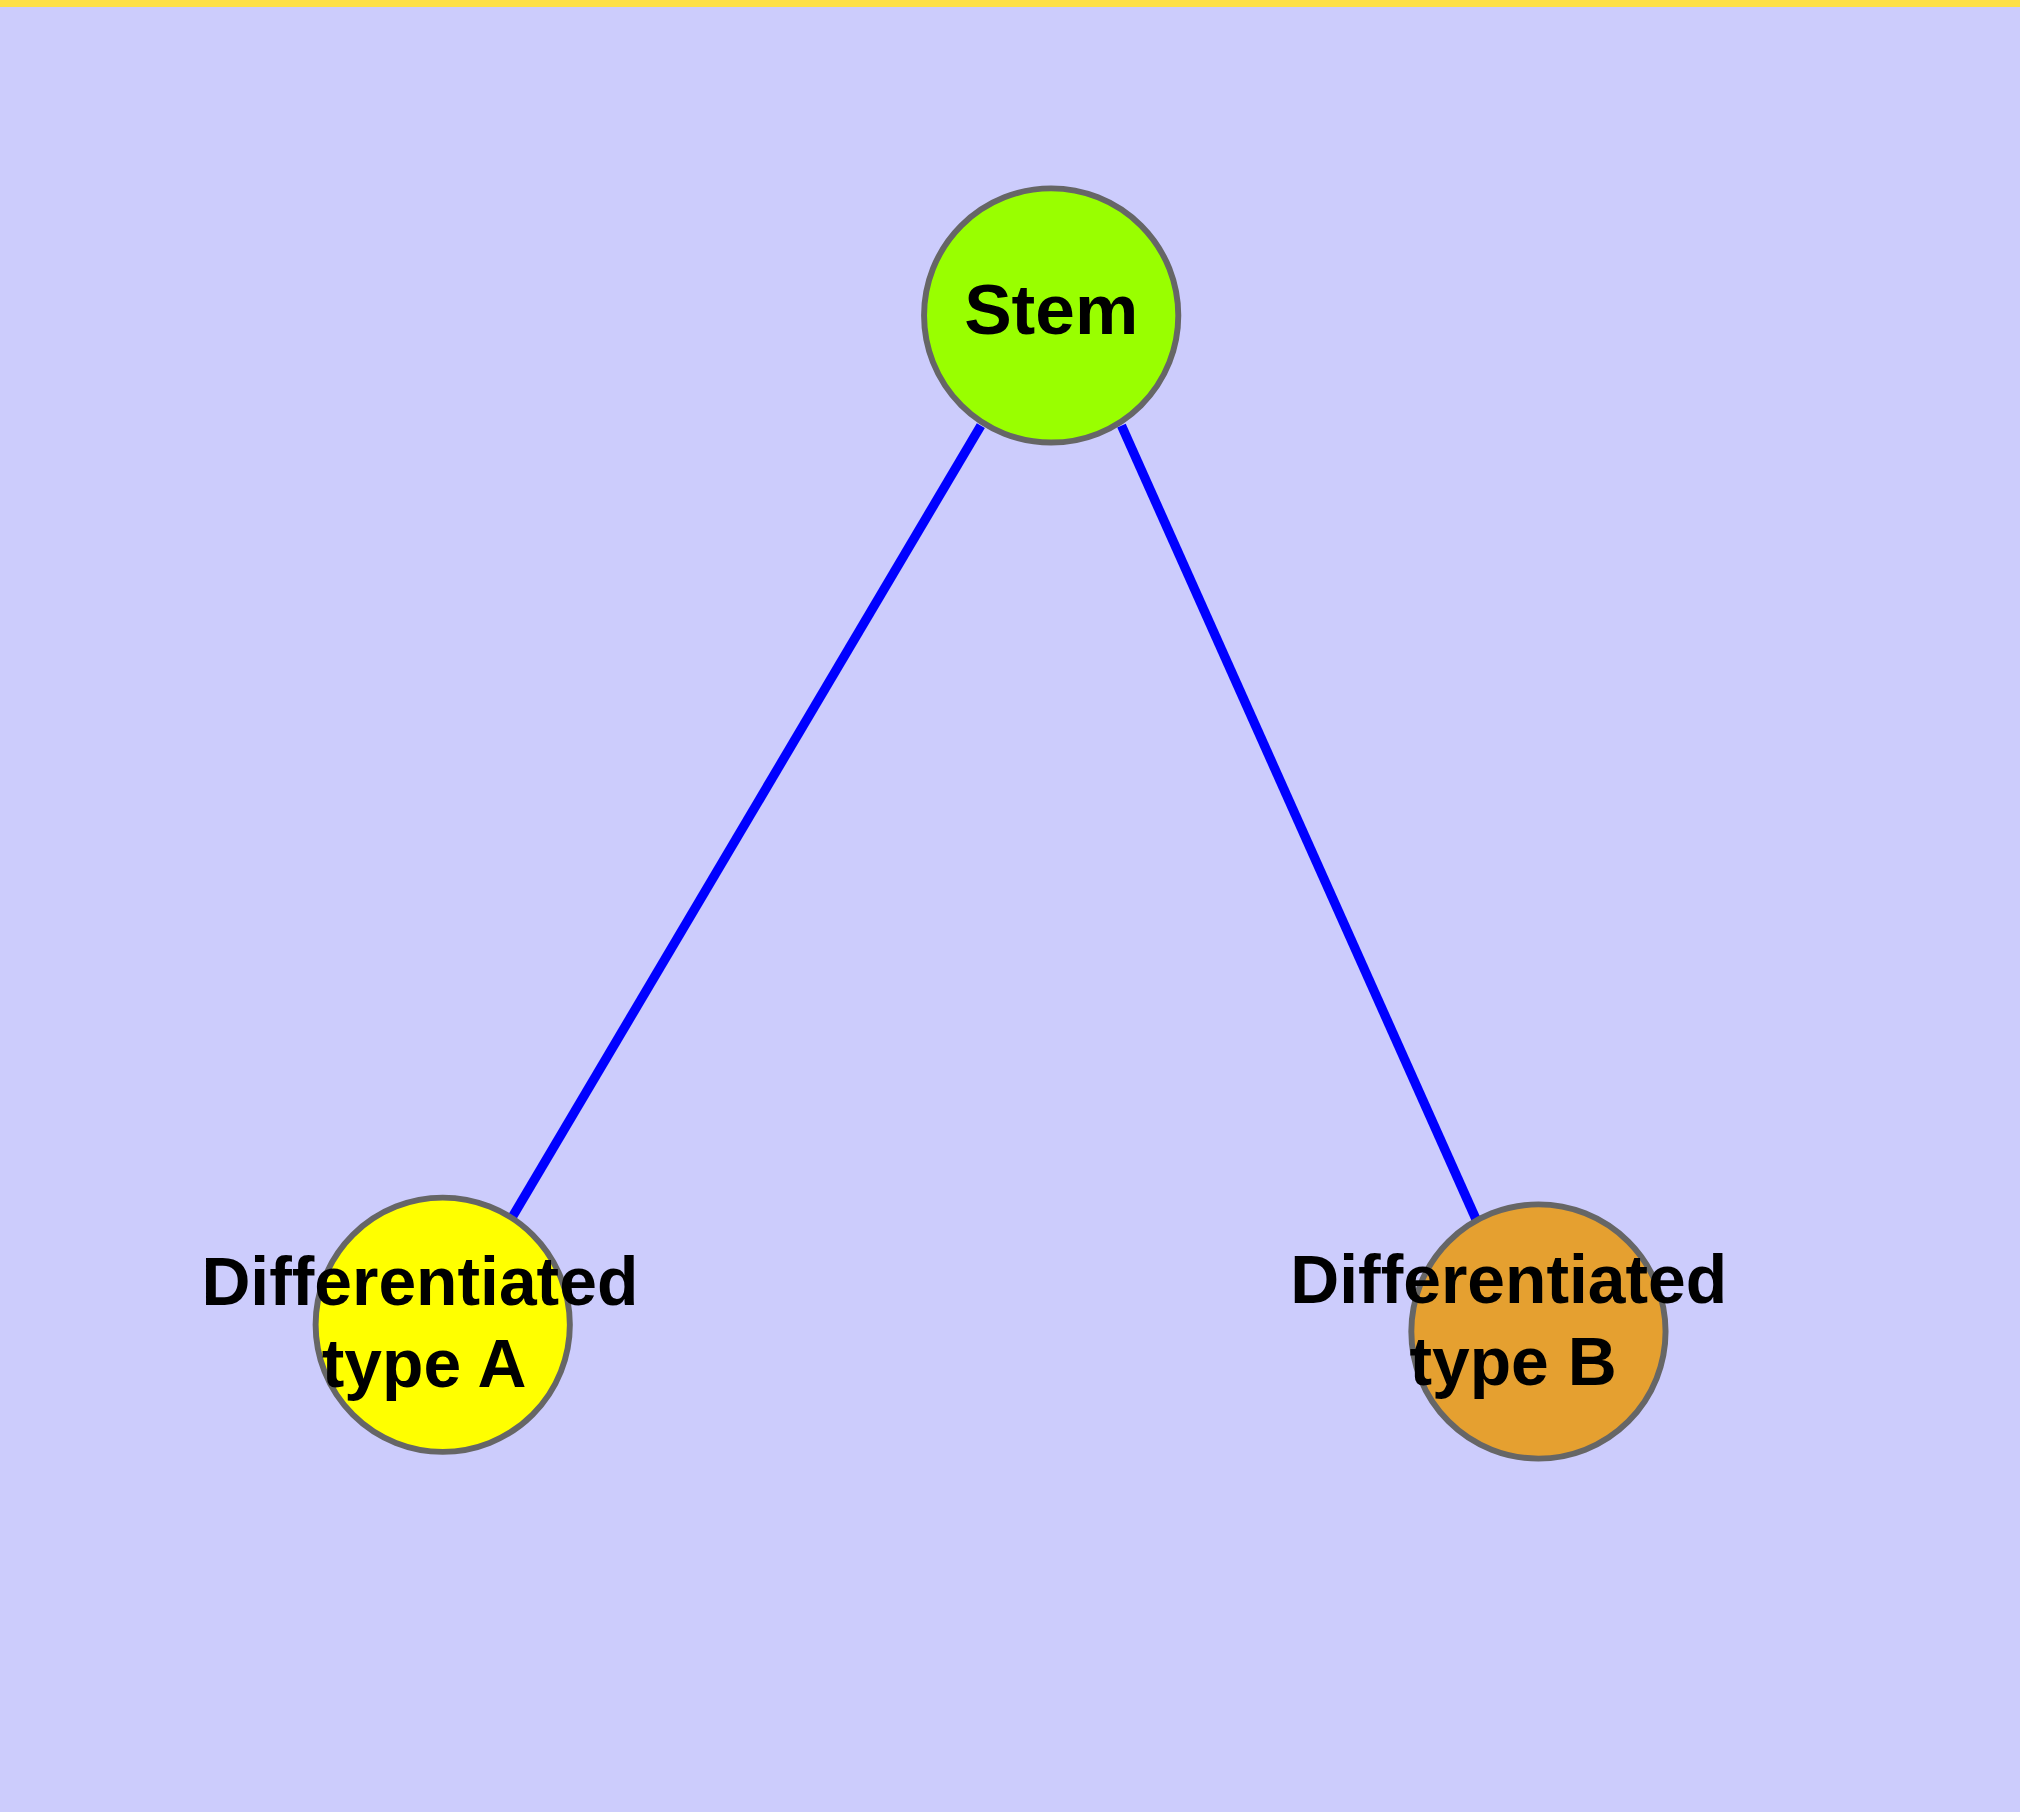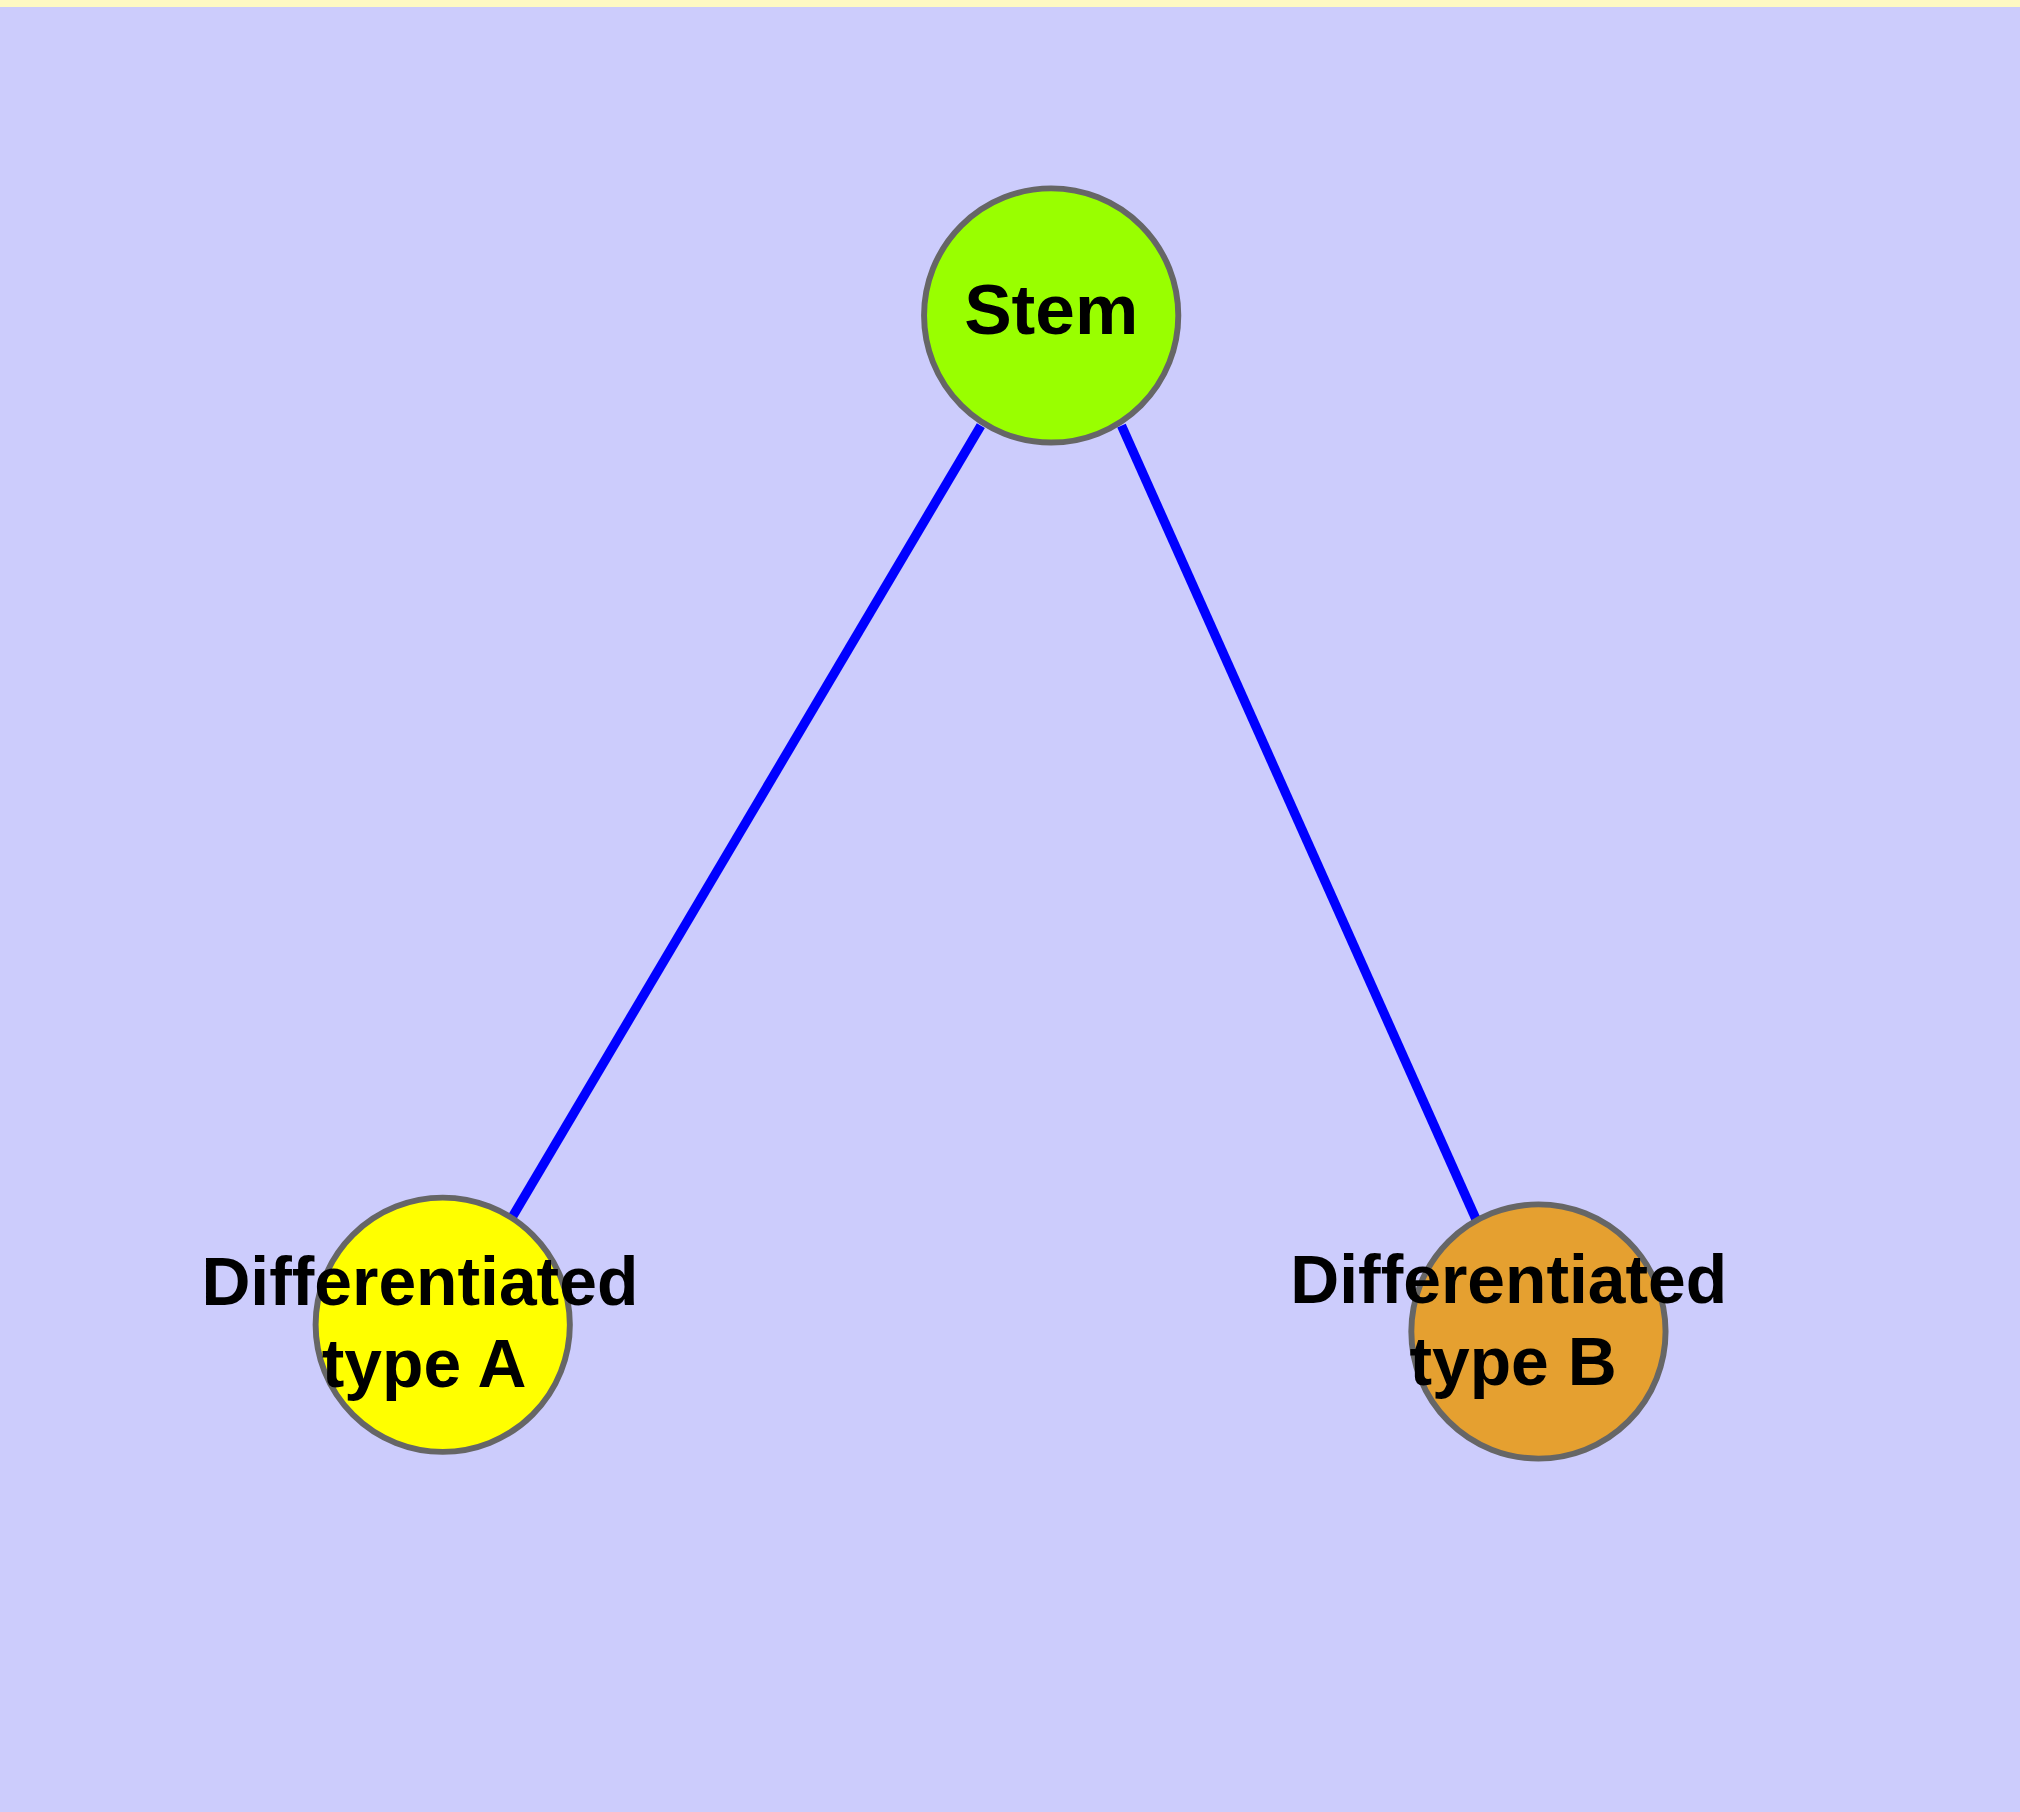--- a/index.html
+++ b/index.html
@@ -7,21 +7,21 @@
     padding: 0;
     background: #ffffff;
   }
   body {
     font-family: "Liberation Sans", sans-serif;
   }
   #stage {
     position: relative;
     width: 2021px;
     height: 1812px;
-    background: #fef9c3;
+    background: #fde047;
     overflow: hidden;
   }
   #canvas {
     position: absolute;
     left: 0;
     top: 6.8px;
     width: 2021px;
     height: 1805px;
     background: #ccccfc;
   }

